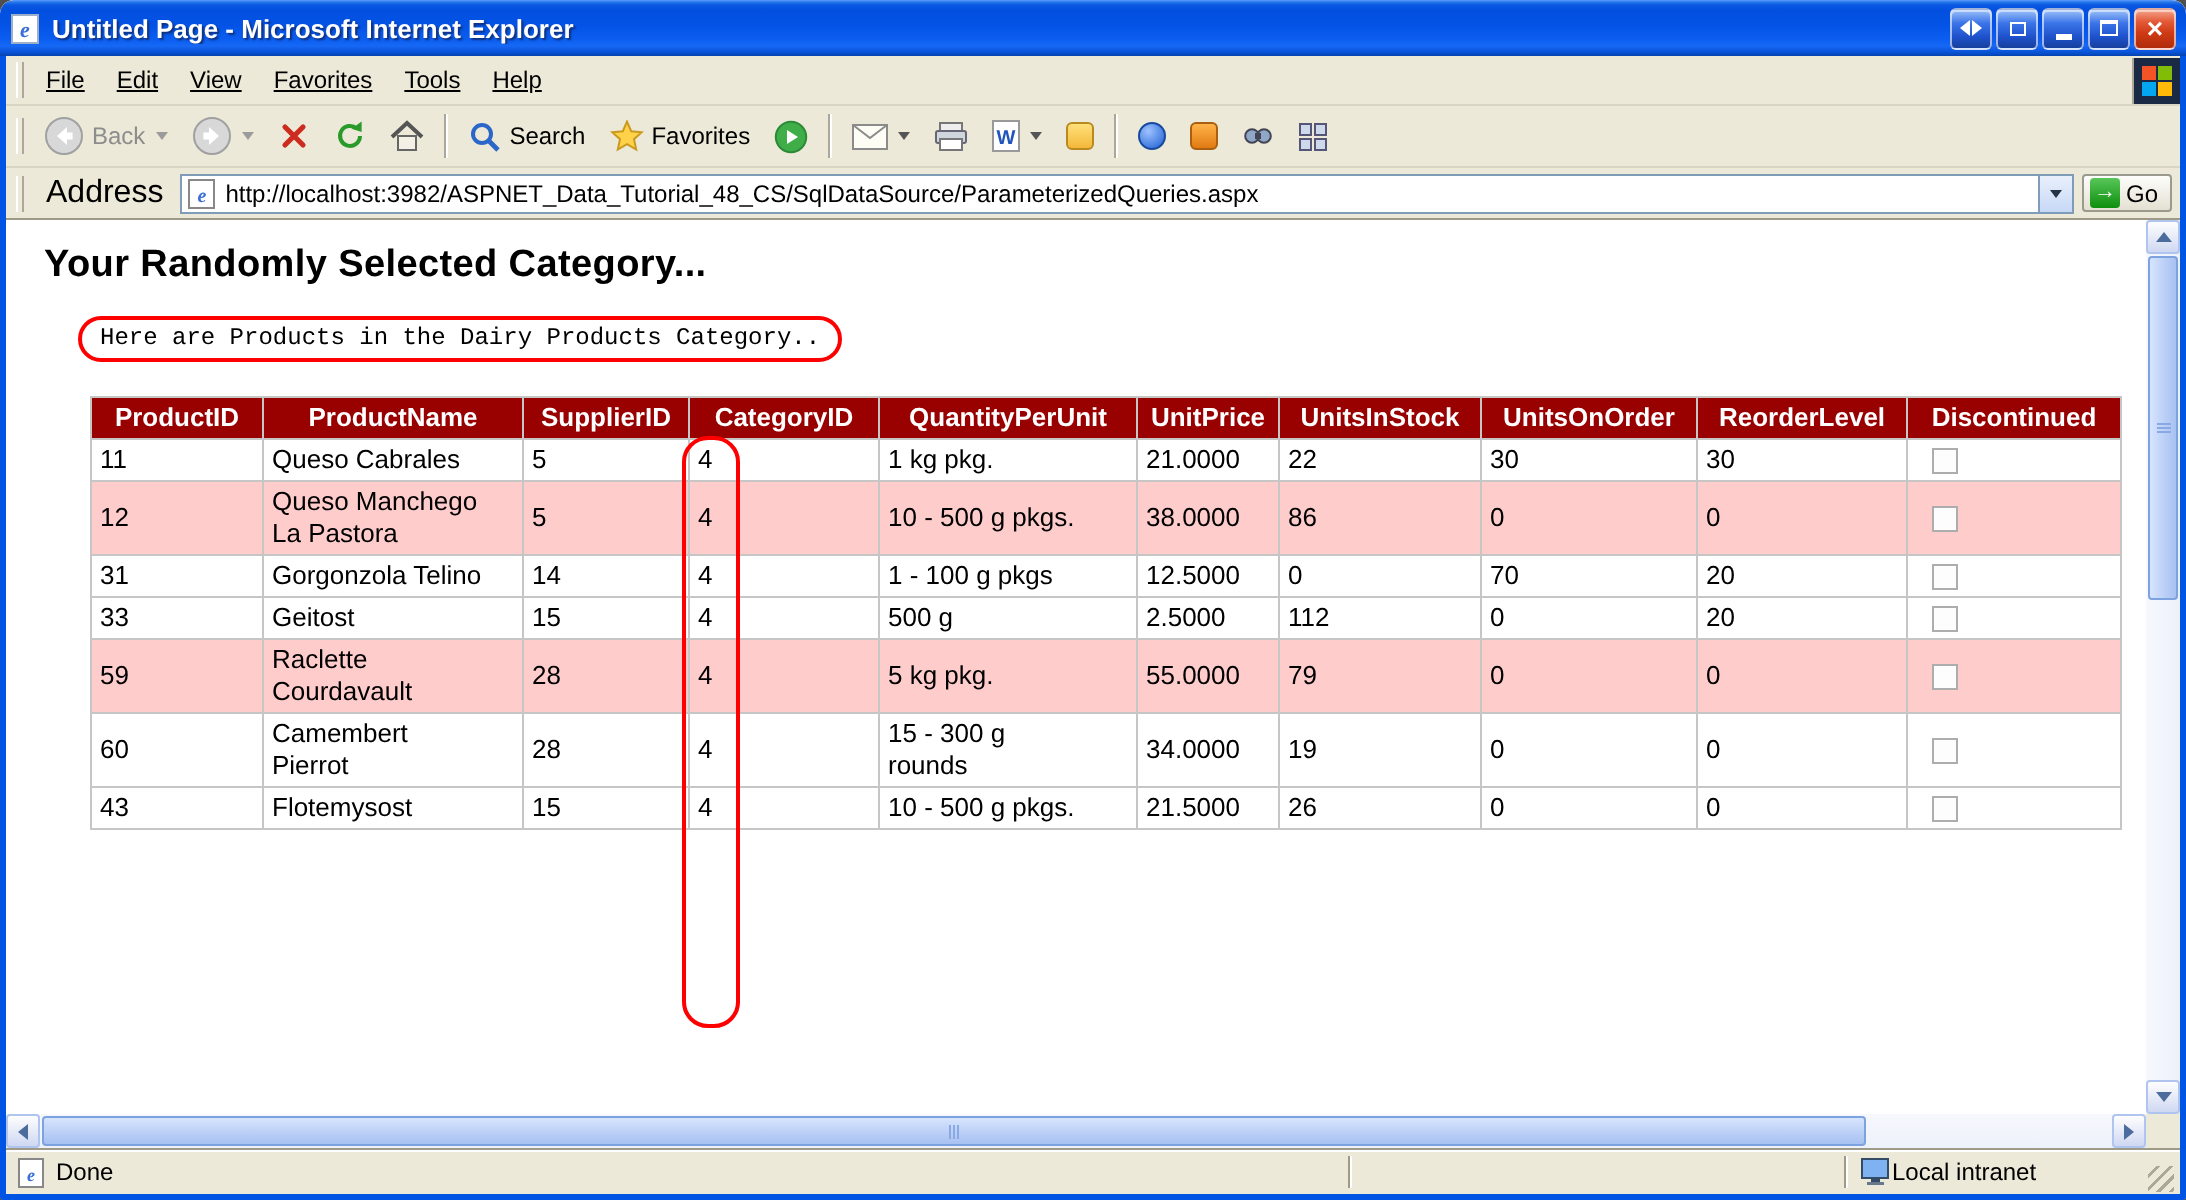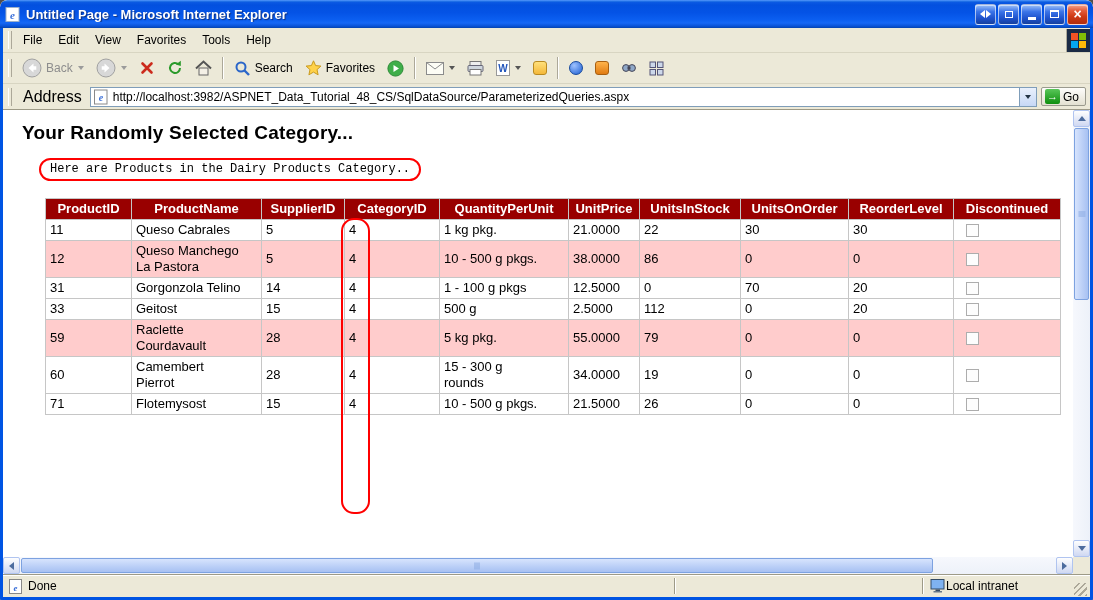--- a/index.html
+++ b/index.html
@@ -43,21 +43,21 @@
   .frame{
     flex:1; display:flex; flex-direction:column; min-height:0;
     border-left:3px solid var(--titlebar,#0054e3);
     border-right:3px solid var(--titlebar,#0054e3);
     border-bottom:3px solid var(--titlebar,#0054e3);
   }
 
   
   .menubar{
     height:25px; flex:0 0 25px; background:var(--chrome,#ece9d8);
-    display:flex; align-items:center; border-bottom:1px solid #d8d5c2; padding-left:2px;
+    display:flex; align-items:center; border-bottom:1px solid #d8d5c2; padding-left:2px;text-decoration:underline;
   }
   .bar-grip{
     width:4px; height:18px; margin:0 3px;
     border-left:1px solid #fff; border-right:1px solid #aca899;
   }
   .menu-item{ padding:3px 8px; font-size:12px; color:#000; }
   .flex-spacer{ flex:1; }
   .throbber{
     width:24px; height:23px; background:#1a2a45; border-left:1px solid #aca899;
     display:flex; align-items:center; justify-content:center;
@@ -491,21 +491,21 @@
                 <td>4</td>
                 <td>15 - 300 g
 rounds</td>
                 <td>34.0000</td>
                 <td>19</td>
                 <td>0</td>
                 <td>0</td>
                 <td class="cell-discontinued-cell"><span class="checkbox"></span></td>
               </tr>
               <tr>
-                <td>71</td>
+                <td>43</td>
                 <td>Flotemysost</td>
                 <td>15</td>
                 <td>4</td>
                 <td>10 - 500 g pkgs.</td>
                 <td>21.5000</td>
                 <td>26</td>
                 <td>0</td>
                 <td>0</td>
                 <td class="cell-discontinued-cell"><span class="checkbox"></span></td>
               </tr>

